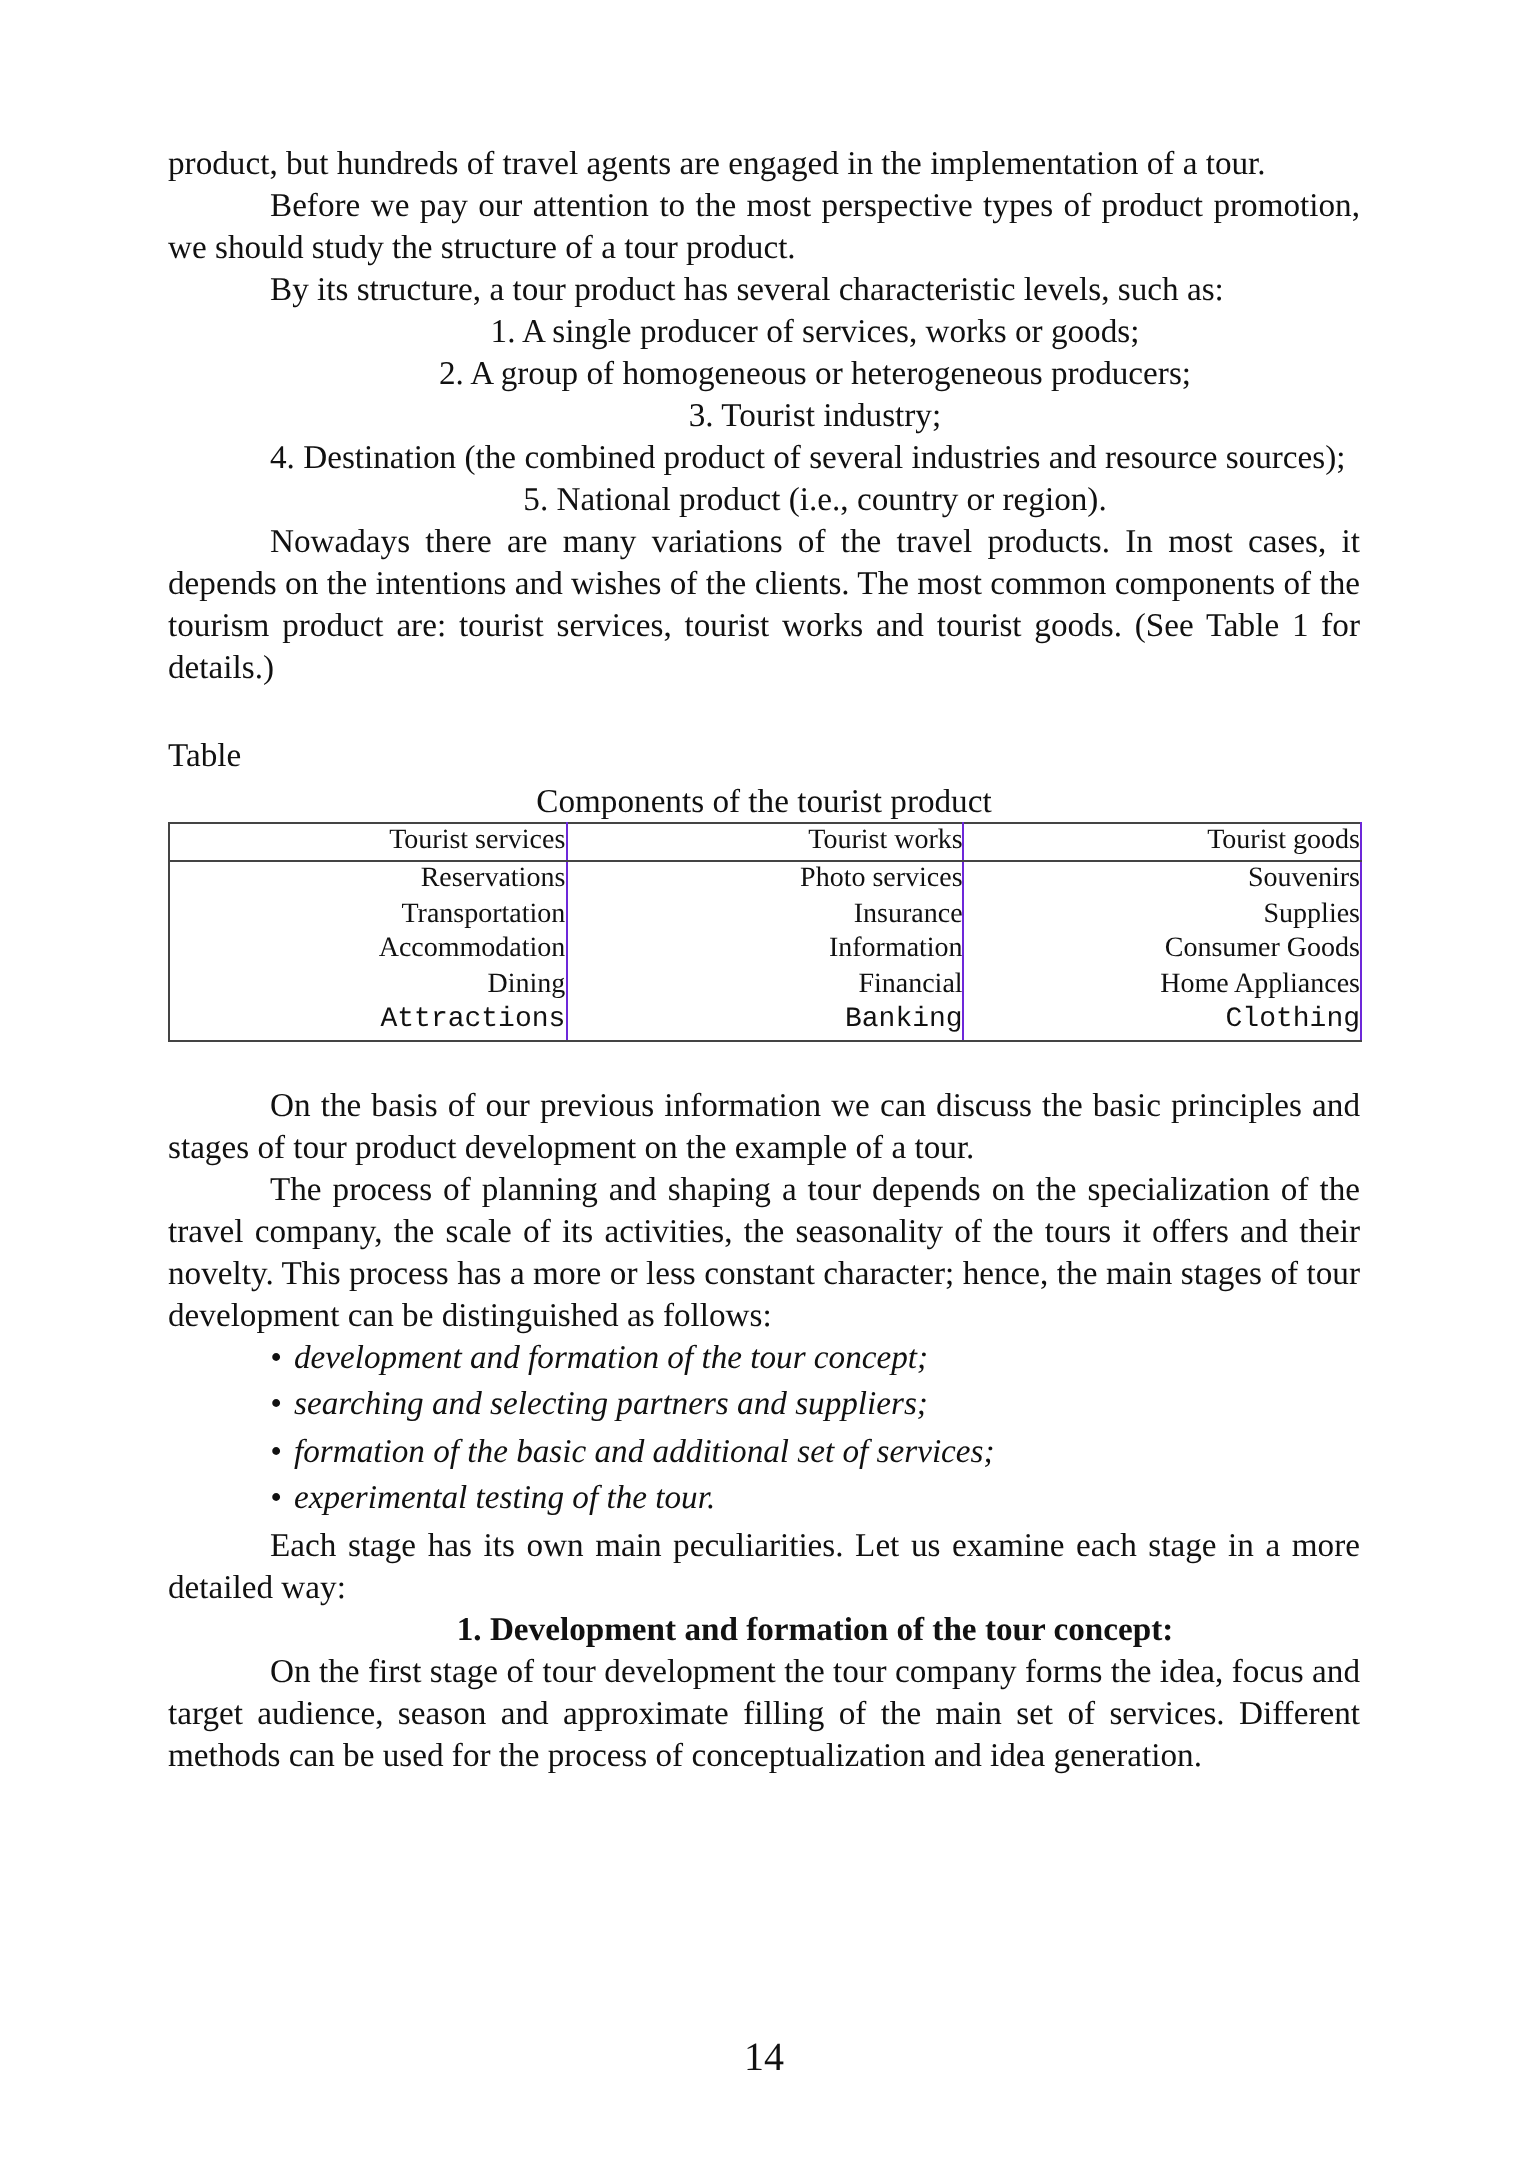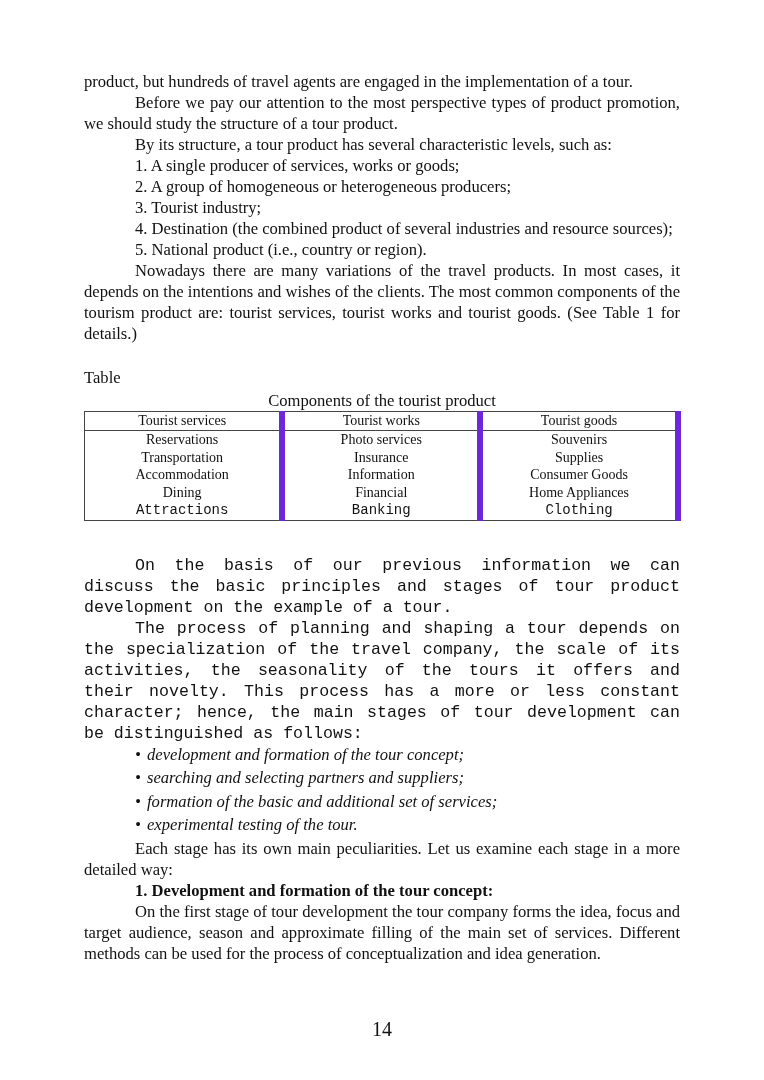--- a/index.html
+++ b/index.html
@@ -14,21 +14,21 @@
     .page {
       position: absolute;
       left: 84px;
       top: 71px;
       width: 596px;
       font-size: 16.6px;
       line-height: 21px;
     }
     p { margin: 0; text-align: justify; }
     .ind { text-indent: 51px; }
-    .li { padding-left: 51px; text-align: left; }
+    .li { padding-left: 51px; text-align: center; }
     .bul { padding-left: 51px; text-align: left; line-height: 21px; margin-bottom: 2.5px; font-style: italic; }
     .bul .dot { display: inline-block; width: 12px; }
     .gap1 { height: 21px; }
     .table-label {
       margin-top: 2px;
     }
     .table-title {
       text-align: center;
       margin-top: 3px;
       line-height: 20px;
@@ -36,34 +36,34 @@
     }
     table {
       width: 597px;
       border-collapse: collapse;
       font-size: 14px;
       line-height: 17.8px;
       margin-top: 0px;
     }
     th, td {
       border-left: 1px solid #444;
-      border-right: 6px solid #6d28d9;
-      text-align: center;
+      border-right: 1px solid #6d28d9;
+      text-align: right;
       font-weight: normal;
       padding: 0;
       width: 33.33%;
     }
     thead th {
       border-top: 1px solid #444;
       border-bottom: 1px solid #444;
       padding-bottom: 0px;
     }
     tbody td { vertical-align: top; }
     tbody tr:last-child td { border-bottom: 1px solid #444; font-family: Liberation Mono, monospace; }
-    .after-table { margin-top: 34px; font-family: Liberation Mono, monospace; }
+    .after-table { margin-top: 21px; }
     .bold { font-weight: bold; }
     .page-number {
       position: absolute;
       left: 0;
       width: 764px;
       top: 1018px;
       text-align: center;
       font-size: 20px;
     }
   </style>

